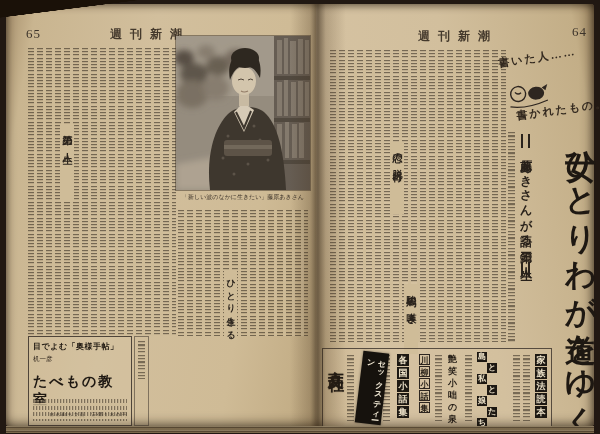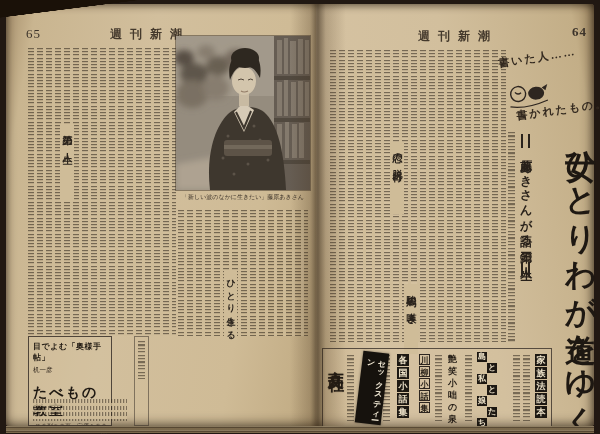--- a/index.html
+++ b/index.html
@@ -74,21 +74,21 @@
   }
   .subtitle-deco{width:5px;height:14px;border-left:2px solid #2a231c;border-right:2px solid #2a231c;margin:2px 0;}
   .subtitle{font-size:12px;font-weight:bold;color:#28211a;letter-spacing:1px;line-height:1.1;}
   .script{position:absolute;font-size:11px;color:#33291f;font-weight:bold;letter-spacing:2px;white-space:nowrap;}
   .photo{position:absolute;left:170px;top:32px;width:134px;height:154px;box-shadow:0 0 0 1px rgba(60,50,40,.5), inset 0 0 10px rgba(30,25,20,.4);}
   .photo svg{display:block;width:100%;height:100%;}
   .caption{position:absolute;left:168px;top:190px;width:138px;font-size:6px;color:#3a3128;text-align:center;letter-spacing:0;line-height:1.2;}
 
   
   .ad-tabemono{
-    position:absolute;left:22px;top:332px;width:84px;height:90px;
+    position:absolute;left:22px;top:332px;width:104px;height:90px;
     border:1.5px solid rgba(46,38,32,.8);box-sizing:border-box;padding:4px 4px 3px;
     background:rgba(214,197,162,.35);
   }
   .ad-kicker{font-size:8px;font-weight:bold;letter-spacing:.5px;color:#241d15;}
   .ad-author{font-size:6.5px;margin-top:3px;color:#33291f;}
   .ad-title{font-size:14px;font-weight:bold;letter-spacing:2px;margin-top:9px;color:#1e1812;}
   .ad-spec{font-size:6px;margin-top:2px;text-align:right;color:#3a3128;}
   .pubcol{position:absolute;left:128px;top:332px;width:15px;height:90px;border:1px solid rgba(46,38,32,.5);box-sizing:border-box;}
   .pubname{position:absolute;left:2px;bottom:3px;font-size:9px;font-weight:bold;color:#241d15;line-height:1.1;}
   .ad-hyakunin{
@@ -220,21 +220,21 @@
     </div>
     <div class="pubcol">
       <div class="vtx" style="left:3px;top:4px;height:38px;"></div>
       <div class="pubname vert">柴田書店</div>
     </div>
 
   </div>
 
   <div class="page page-right">
     <div class="masthead" style="left:102px;top:24px;">週刊新潮</div>
-    <div class="pagenum" style="left:256px;top:20px;font-weight:bold;">64</div>
+    <div class="pagenum" style="left:256px;top:20px;">64</div>
 
     <div class="tx" style="left:14px;top:46px;width:176px;height:292px;"></div>
     <div class="vtx" style="left:192px;top:128px;height:210px;"></div>
 
     <div class="script" style="left:182px;top:46px;transform:rotate(-9deg);">書いた人……</div>
     <div class="doodle">
       <svg viewBox="0 0 44 32">
         <g stroke="#2e2620" fill="none" stroke-width="1.4">
           <circle cx="12" cy="17" r="7.5"></circle>
           <path d="M9,15 q2.5,3.5 6,1"></path>

